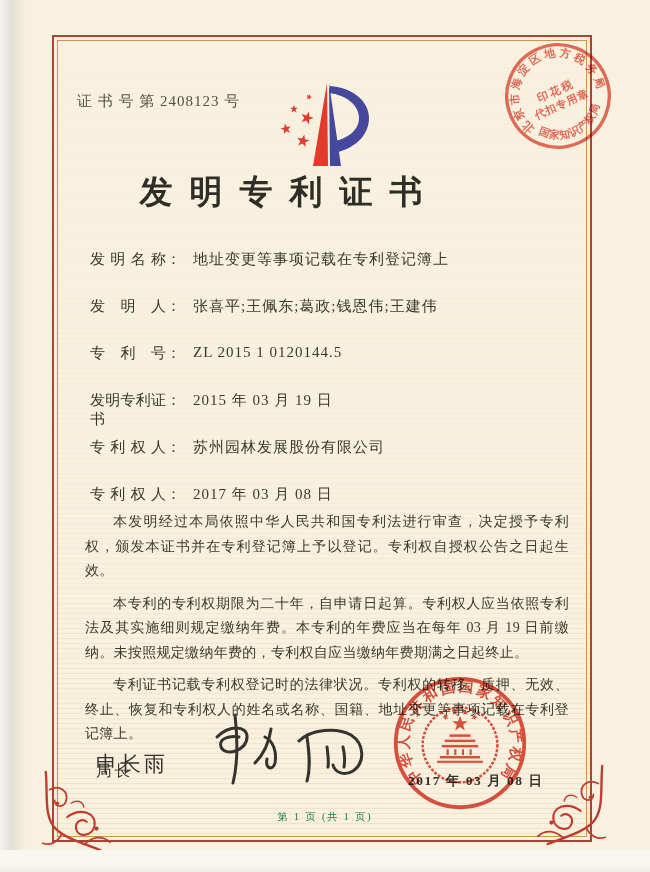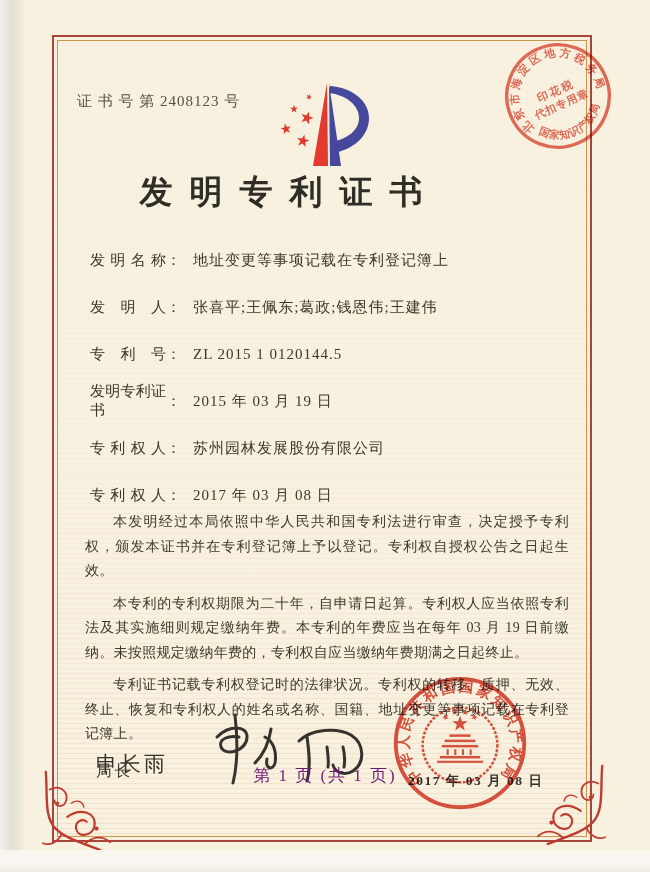--- a/index.html
+++ b/index.html
@@ -29,43 +29,43 @@
   .corner.br{left:532px;top:762px;transform:scaleX(-1);}
 
   .cert-no{position:absolute;left:77px;top:72px;font-size:15px;letter-spacing:1px;color:#53513f;margin-top:20px;}
 
   .logo{position:absolute;left:276px;top:80px;width:100px;height:92px;}
 
   .title{position:absolute;left:0;top:170px;width:562px;text-align:center;
     font-size:33px;font-weight:bold;color:#2e2d26;letter-spacing:17px;text-indent:17px;}
 
   .fields{position:absolute;left:90px;top:250px;width:490px;}
-  .field-row{display:flex;align-items:center;height:20px;margin-bottom:27px;
+  .field-row{display:flex;align-items:flex-start;height:20px;margin-bottom:27px;
     font-size:15px;color:#3a382c;}
   .field-label{width:76px;text-align:justify;text-align-last:justify;flex:none;}
   .field-colon{flex:none;margin-right:12px;}
   .field-value{letter-spacing:1px;white-space:nowrap;}
 
   .paras{position:absolute;left:77px;top:502px;width:500px;font-size:14px;
     line-height:24.5px;color:#3b392d;text-align:justify;letter-spacing:.3px;}
   .paras p{margin:8px;text-indent:2em;}
 
   .signer-title{position:absolute;left:96px;top:761px;font-size:15.5px;letter-spacing:3px;color:#33312a;text-align:center;}
   .signer-name{position:absolute;left:96px;top:750px;font-size:21px;letter-spacing:3px;color:#33312a;}
   .signature{position:absolute;left:195px;top:706px;width:175px;height:82px;}
 
   .seal-date{position:absolute;left:408px;top:772px;font-size:13.5px;font-weight:bold;
     letter-spacing:1.5px;color:#35332b;}
   .seal{position:absolute;left:391px;top:674px;width:138px;height:138px;
     mix-blend-mode:multiply;opacity:.88;}
   .tax-stamp{position:absolute;left:500px;top:38px;width:116px;height:116px;
     transform:rotate(-24deg);mix-blend-mode:multiply;opacity:.78;}
 
-  .footer{position:absolute;left:0;top:764px;width:650px;text-align:center;
-    font-size:17px;letter-spacing:2px;color:#701a75;}
+  .footer{position:absolute;left:0;top:810px;width:650px;text-align:center;
+    font-size:10px;letter-spacing:2px;color:#15803d;}
 </style>
 </head>
 <body>
 
 <svg width="0" height="0" style="position:absolute">
   <defs>
     <path id="star-shape" d="M0,-10 L2.35,-3.24 L9.51,-3.09 L3.8,1.24 L5.88,8.09 L0,4 L-5.88,8.09 L-3.8,1.24 L-9.51,-3.09 L-2.35,-3.24 Z"></path>
     <g id="flourish">
       <g fill="none" stroke="#bf3b2f" stroke-linecap="round">
         <path d="M8,4 C10,28 6,50 18,62 C28,72 46,77 64,84" stroke-width="2.4"></path>

